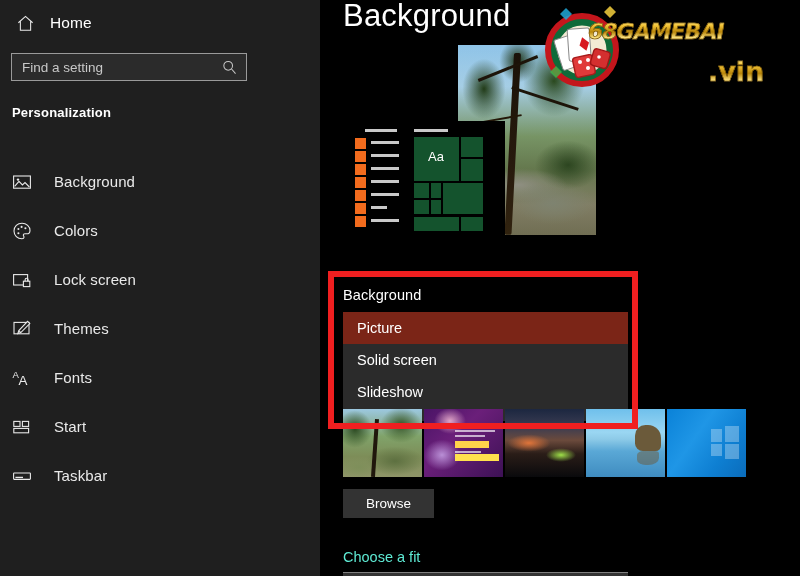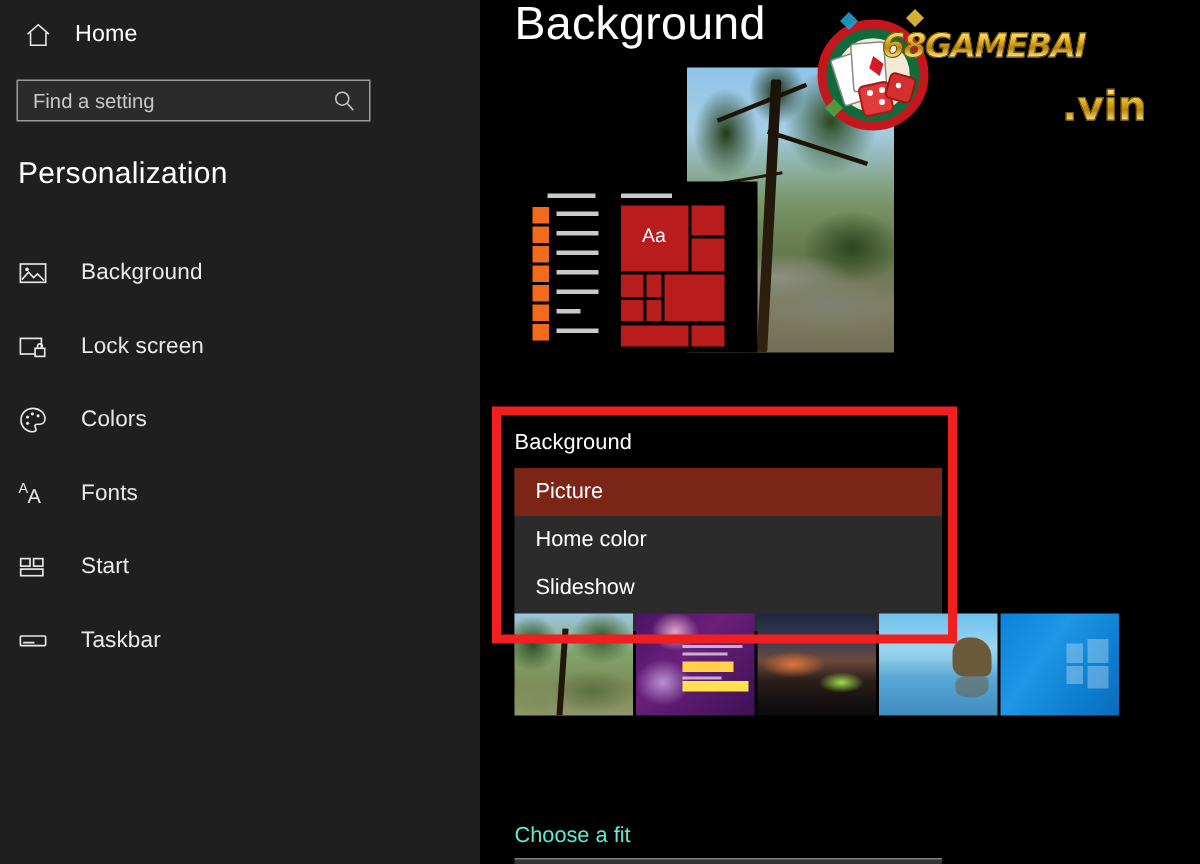--- a/index.html
+++ b/index.html
@@ -66,22 +66,22 @@
     width: 26px;
     display: flex;
     align-items: center;
     justify-content: center;
     padding-right: 4px;
   }
   .section-title {
     position: absolute;
     left: 12px; top: 105px;
     color: #ffffff;
-    font-size: 20px;
-    font-weight: normal;
+    font-size: 13px;
+    font-weight: bold;
     letter-spacing: .2px;
   }
   .nav-list {
     position: absolute;
     left: 0; top: 157px;
     width: 320px;
   }
   .nav-item {
     position: relative;
     height: 49px;
@@ -206,21 +206,21 @@
     position: absolute;
     left: 70px; top: 8px;
     width: 80px; height: 102px;
   }
   .tiles .toprule {
     position: absolute; left: 1px; top: 0;
     width: 34px; height: 3px; background: #c9c9c9;
   }
   .tile {
     position: absolute;
-    background: #b91c1c;
+    background: #14532d;
   }
 
   
   .bg-label {
     position: absolute;
     left: 23px; top: 287px;
     color: #ffffff;
     font-size: 14.5px;
     letter-spacing: .1px;
   }
@@ -451,48 +451,58 @@
 
       <div class="nav-item">
         <span class="nav-icon">
           <svg width="20" height="20" viewBox="0 0 20 20">
             <rect x="1.6" y="4" width="16.8" height="12.2" fill="none" stroke="#e9e9e9" stroke-width="1.1"></rect>
             <path d="M2.6 14.4 L7 9.4 L10.4 13 L13 10.6 L17.4 15" fill="none" stroke="#e9e9e9" stroke-width="1.1"></path>
             <circle cx="6" cy="7.6" r="1.2" fill="#e9e9e9"></circle>
           </svg>
         </span>
         <span class="nav-label">Background</span>
-      </div>
-
-      <div class="nav-item">
-        <span class="nav-icon">
-          <svg width="20" height="20" viewBox="0 0 20 20">
-            <rect x="1.6" y="4.6" width="14" height="10.4" fill="none" stroke="#e9e9e9" stroke-width="1.1"></rect>
-            <rect x="11.4" y="11.2" width="6.4" height="5.4" fill="#1f1f1f" stroke="#e9e9e9" stroke-width="1.1"></rect>
-            <path d="M13.1 11.2 L13.1 9.7 A1.5 1.5 0 0 1 16.1 9.7 L16.1 11.2" fill="none" stroke="#e9e9e9" stroke-width="1.1"></path>
-          </svg>
-        </span>
-        <span class="nav-label">Lock screen</span>
       </div>
 
       <div class="nav-item">
         <span class="nav-icon">
           <svg width="20" height="20" viewBox="0 0 20 20">
             <path d="M10 2.2 C5.4 2.2 2 5.6 2 10 C2 14.4 5.4 17.8 10 17.8 C11.3 17.8 12 17.1 12 16.2
                      C12 15.3 11.3 14.9 11.3 14.1 C11.3 13.3 12 12.8 12.9 12.8 L14.6 12.8
                      C16.5 12.8 18 11.3 18 9.4 C18 5.4 14.4 2.2 10 2.2 Z" fill="none" stroke="#e9e9e9" stroke-width="1.1"></path>
             <circle cx="6.4" cy="8" r="1.05" fill="#e9e9e9"></circle>
             <circle cx="9.6" cy="5.9" r="1.05" fill="#e9e9e9"></circle>
             <circle cx="13.4" cy="7.2" r="1.05" fill="#e9e9e9"></circle>
             <circle cx="6.4" cy="12.2" r="1.05" fill="#e9e9e9"></circle>
           </svg>
         </span>
         <span class="nav-label">Colors</span>
       </div>
 
+      <div class="nav-item">
+        <span class="nav-icon">
+          <svg width="20" height="20" viewBox="0 0 20 20">
+            <rect x="1.6" y="4.6" width="14" height="10.4" fill="none" stroke="#e9e9e9" stroke-width="1.1"></rect>
+            <rect x="11.4" y="11.2" width="6.4" height="5.4" fill="#1f1f1f" stroke="#e9e9e9" stroke-width="1.1"></rect>
+            <path d="M13.1 11.2 L13.1 9.7 A1.5 1.5 0 0 1 16.1 9.7 L16.1 11.2" fill="none" stroke="#e9e9e9" stroke-width="1.1"></path>
+          </svg>
+        </span>
+        <span class="nav-label">Lock screen</span>
+      </div>
+
+      <div class="nav-item">
+        <span class="nav-icon">
+          <svg width="20" height="20" viewBox="0 0 20 20">
+            <rect x="2" y="3.4" width="15" height="11.4" fill="none" stroke="#e9e9e9" stroke-width="1.1"></rect>
+            <path d="M15.6 2.4 L17.8 4.6 L8.8 13.6 L5.8 14.6 L6.8 11.6 Z" fill="#1f1f1f" stroke="#e9e9e9" stroke-width="1.1"></path>
+            <line x1="6.8" y1="11.6" x2="8.8" y2="13.6" stroke="#e9e9e9" stroke-width="1.1"></line>
+          </svg>
+        </span>
+        <span class="nav-label">Themes</span>
+      </div>
 
       <div class="nav-item">
         <span class="nav-icon">
           <svg width="22" height="20" viewBox="0 0 22 20">
             <text x="0.4" y="9.6" font-family="'Liberation Sans', sans-serif" font-size="9.6" fill="#e9e9e9">A</text>
             <text x="6.4" y="16.6" font-family="'Liberation Sans', sans-serif" font-size="13.4" fill="#e9e9e9">A</text>
           </svg>
         </span>
         <span class="nav-label">Fonts</span>
       </div>
@@ -570,21 +580,21 @@
           <div class="tile" style="left:48px;top:88px;width:22px;height:14px"></div>
         </div>
 
       </div>
     </div>
 
     <div class="bg-label">Background</div>
 
     <div class="combo-list">
       <div class="combo-opt selected">Picture</div>
-      <div class="combo-opt">Home color</div>
+      <div class="combo-opt">Solid screen</div>
       <div class="combo-opt">Slideshow</div>
     </div>
 
     <div class="thumbs">
       <div class="thumb t1">
         <div class="tr"></div>
       </div>
       <div class="thumb t2">
         <div class="txtblk">
           <div class="ln" style="width:44px"></div>
@@ -601,20 +611,21 @@
         <div class="refl"></div>
       </div>
       <div class="thumb t5">
         <div class="w1"></div>
         <div class="w2"></div>
         <div class="w3"></div>
         <div class="w4"></div>
       </div>
     </div>
 
+    <div class="browse-btn">Browse</div>
 
     <div class="fit-label">Choose a fit</div>
     <div class="fit-combo"></div>
 
   </div>
 
   <div class="red-box"></div>
 
   <div class="watermark">
     <svg width="120" height="96" viewBox="0 0 120 96" style="position:absolute;left:0;top:0;">

